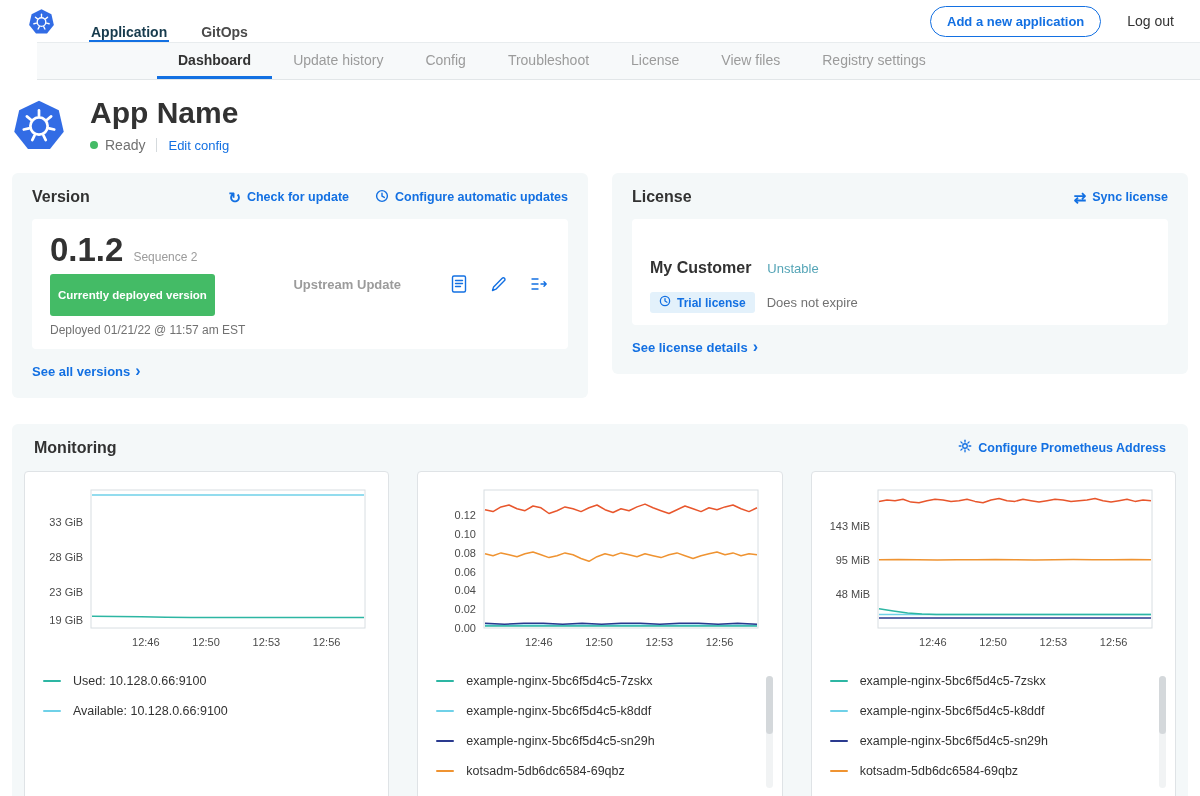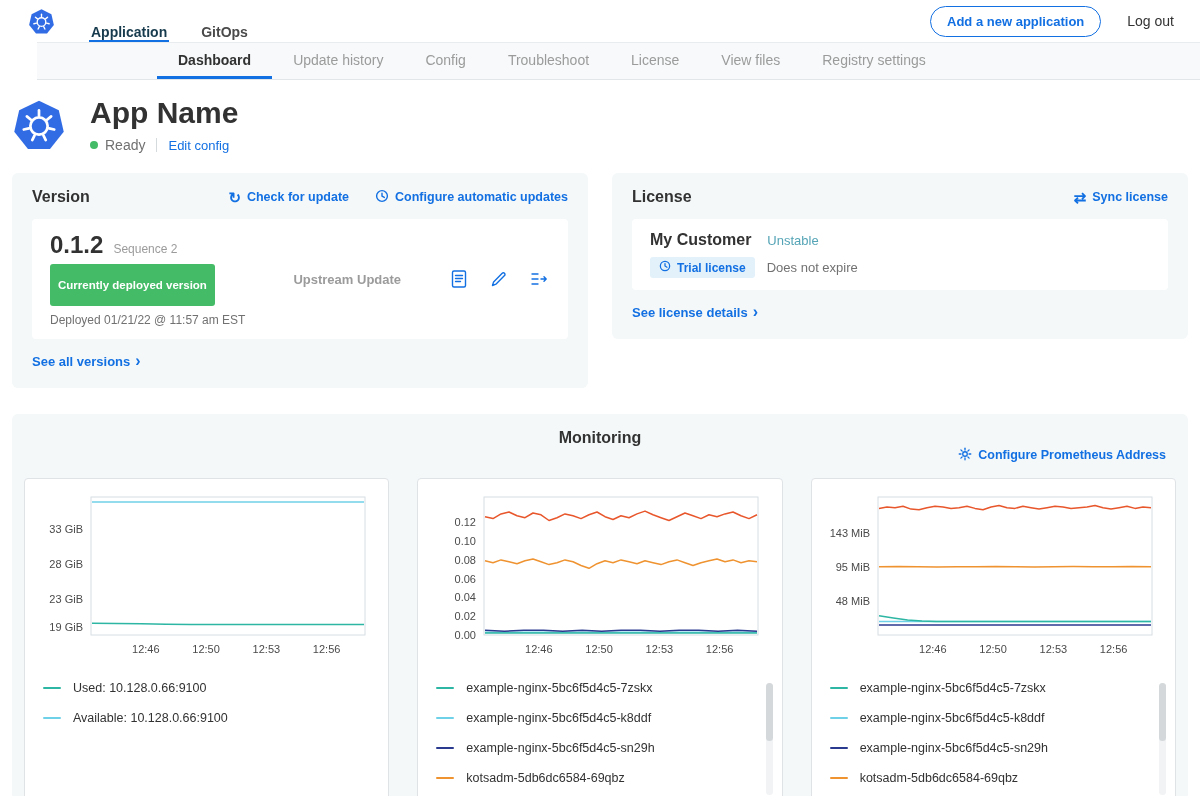--- a/index.html
+++ b/index.html
@@ -47,44 +47,44 @@
   .card { background:#f4f8f9; border-radius:6px; padding:15px 20px 18px; flex:1; }
   .card-header { display:flex; align-items:center; }
   .card-title { font-size:16px; font-weight:700; }
   .card-header-links { margin-left:auto; display:flex; gap:26px; align-items:center; }
   .icon-link { display:flex; align-items:center; gap:6px; color:#1370e2; font-size:12.5px; font-weight:700; cursor:pointer; }
   .icon-link .glyph { font-size:15px; line-height:1; }
   .white-box { background:#fff; border-radius:4px; margin-top:13px; padding:12px 18px; }
 
   .version-box { display:flex; align-items:center; }
   .version-num-row { display:flex; align-items:baseline; gap:10px; }
-  .version-number { font-size:24px; font-weight:700; }
+  .version-number { font-size:33px; font-weight:700; }
   .sequence { font-size:12px; color:#9b9b9b; }
   .deployed-badge { display:inline-block; margin-top:5px; background:#44bb66; color:#fff;
     font-size:11.5px; font-weight:700; padding:15px 8px; border-radius:3px; }
   .deployed-at { margin-top:7px; font-size:12px; color:#717171; }
   .upstream-label { margin-left:48px; font-size:13px; font-weight:700; color:#9b9b9b; }
   .version-actions { margin-left:auto; display:flex; gap:18px; align-items:center; }
   .action-icon { width:22px; height:22px; color:#1370e2; cursor:pointer; }
   .action-icon svg { width:100%; height:100%; display:block; }
   .see-link { display:inline-flex; align-items:center; gap:5px; margin-top:14px;
     font-size:13px; font-weight:700; color:#1370e2; cursor:pointer; }
   .chev { font-size:16px; font-weight:700; line-height:1; }
 
   .customer-row { display:flex; align-items:baseline; gap:16px; }
-  .customer-name { font-size:16px; font-weight:700; }
+  .customer-name { font-size:16px; font-weight:700;margin-top:28px; }
   .channel { font-size:13px; color:#54a4b6; }
-  .license-meta-row { display:flex; align-items:center; gap:12px; margin-top:8px; }
+  .license-meta-row { display:flex; align-items:center; gap:12px; margin-top:15px; }
   .trial-badge { display:inline-flex; align-items:center; gap:6px; background:#e3f1fb; color:#1370e2;
     font-size:12px; font-weight:700; padding:3px 9px; border-radius:3px; }
   .expiry { font-size:13px; color:#717171; }
 
   
   .monitoring { margin:26px 12px 0; background:#f4f8f9; border-radius:6px; padding:15px 12px 18px; }
-  .monitoring-header { display:flex; align-items:center; padding:0 10px;flex-direction:column; }
+  .monitoring-header { display:flex; align-items:center; padding:0 10px; }
   .charts-row { display:flex; gap:28px; margin-top:14px; }
   .panel { flex:1; background:#fff; border:1px solid #dfe3e6; border-radius:4px;
     padding:12px 8px 14px; display:flex; flex-direction:column; min-height:342px; }
   .chart-host { height:170px; }
   .legend { position:relative; margin-top:20px; padding:0 14px 0 10px; flex:1; }
   .legend-item { display:flex; align-items:center; margin-bottom:16px; }
   .legend-dash { width:18px; height:2px; margin-right:12px; flex:none; border-radius:1px; }
   .legend-label { font-size:12.5px; color:#323232; }
   .legend-scrollbar { position:absolute; right:1px; top:2px; width:7px; height:112px; border-radius:4px; background:#f1f3f4; }
   .legend-scroll-thumb { width:7px; height:58px; border-radius:4px; background:#d4d8db; }

